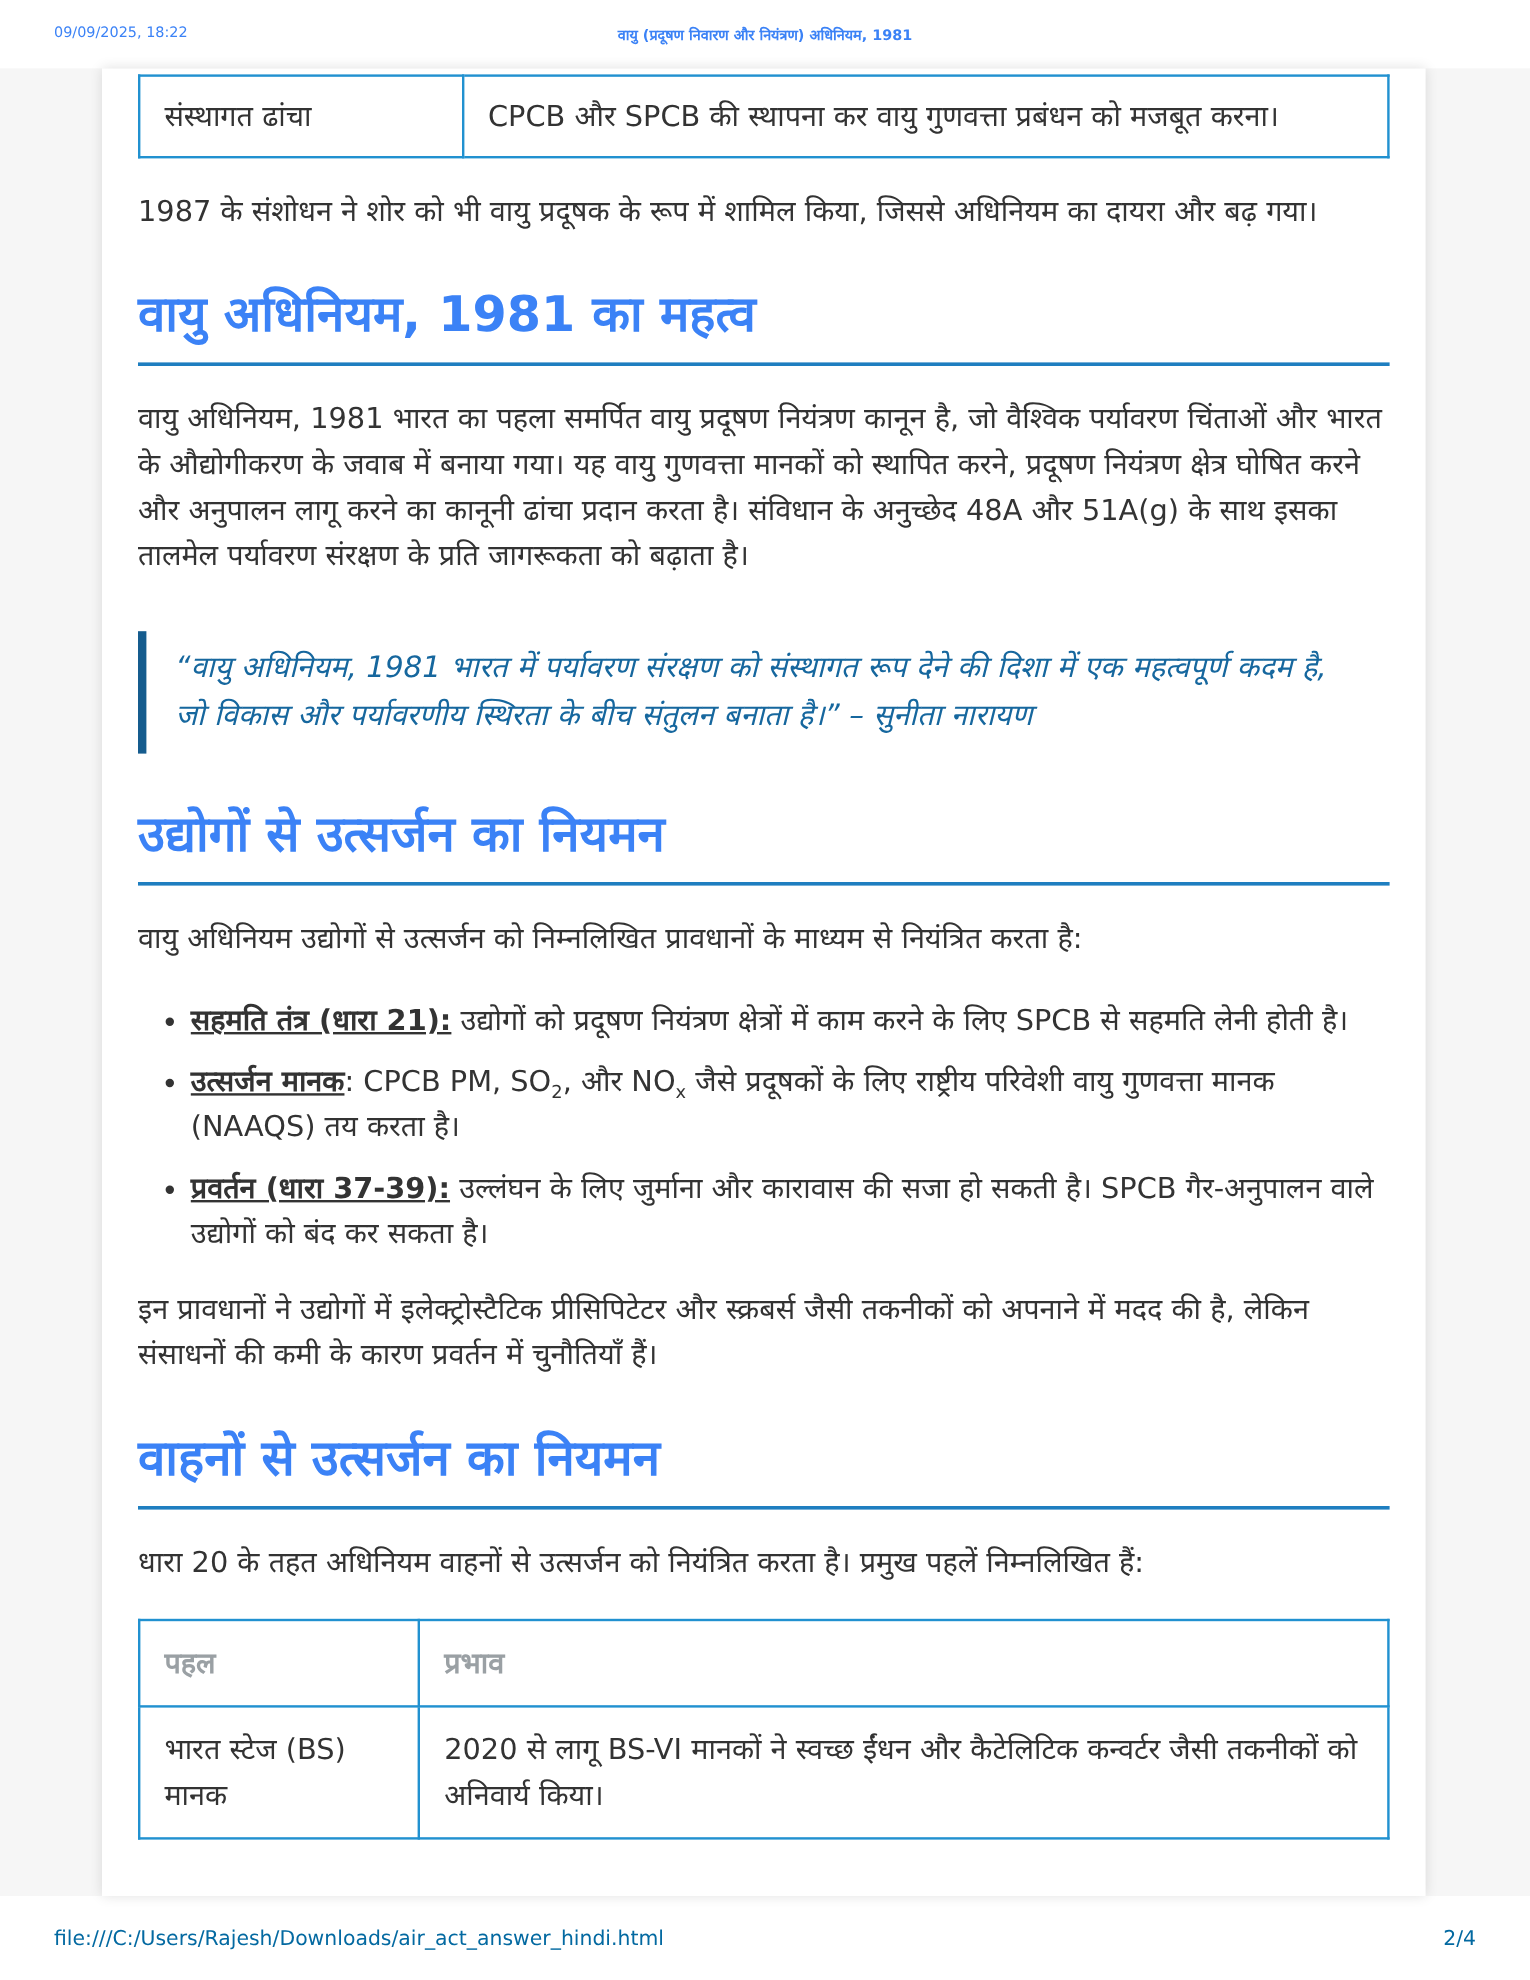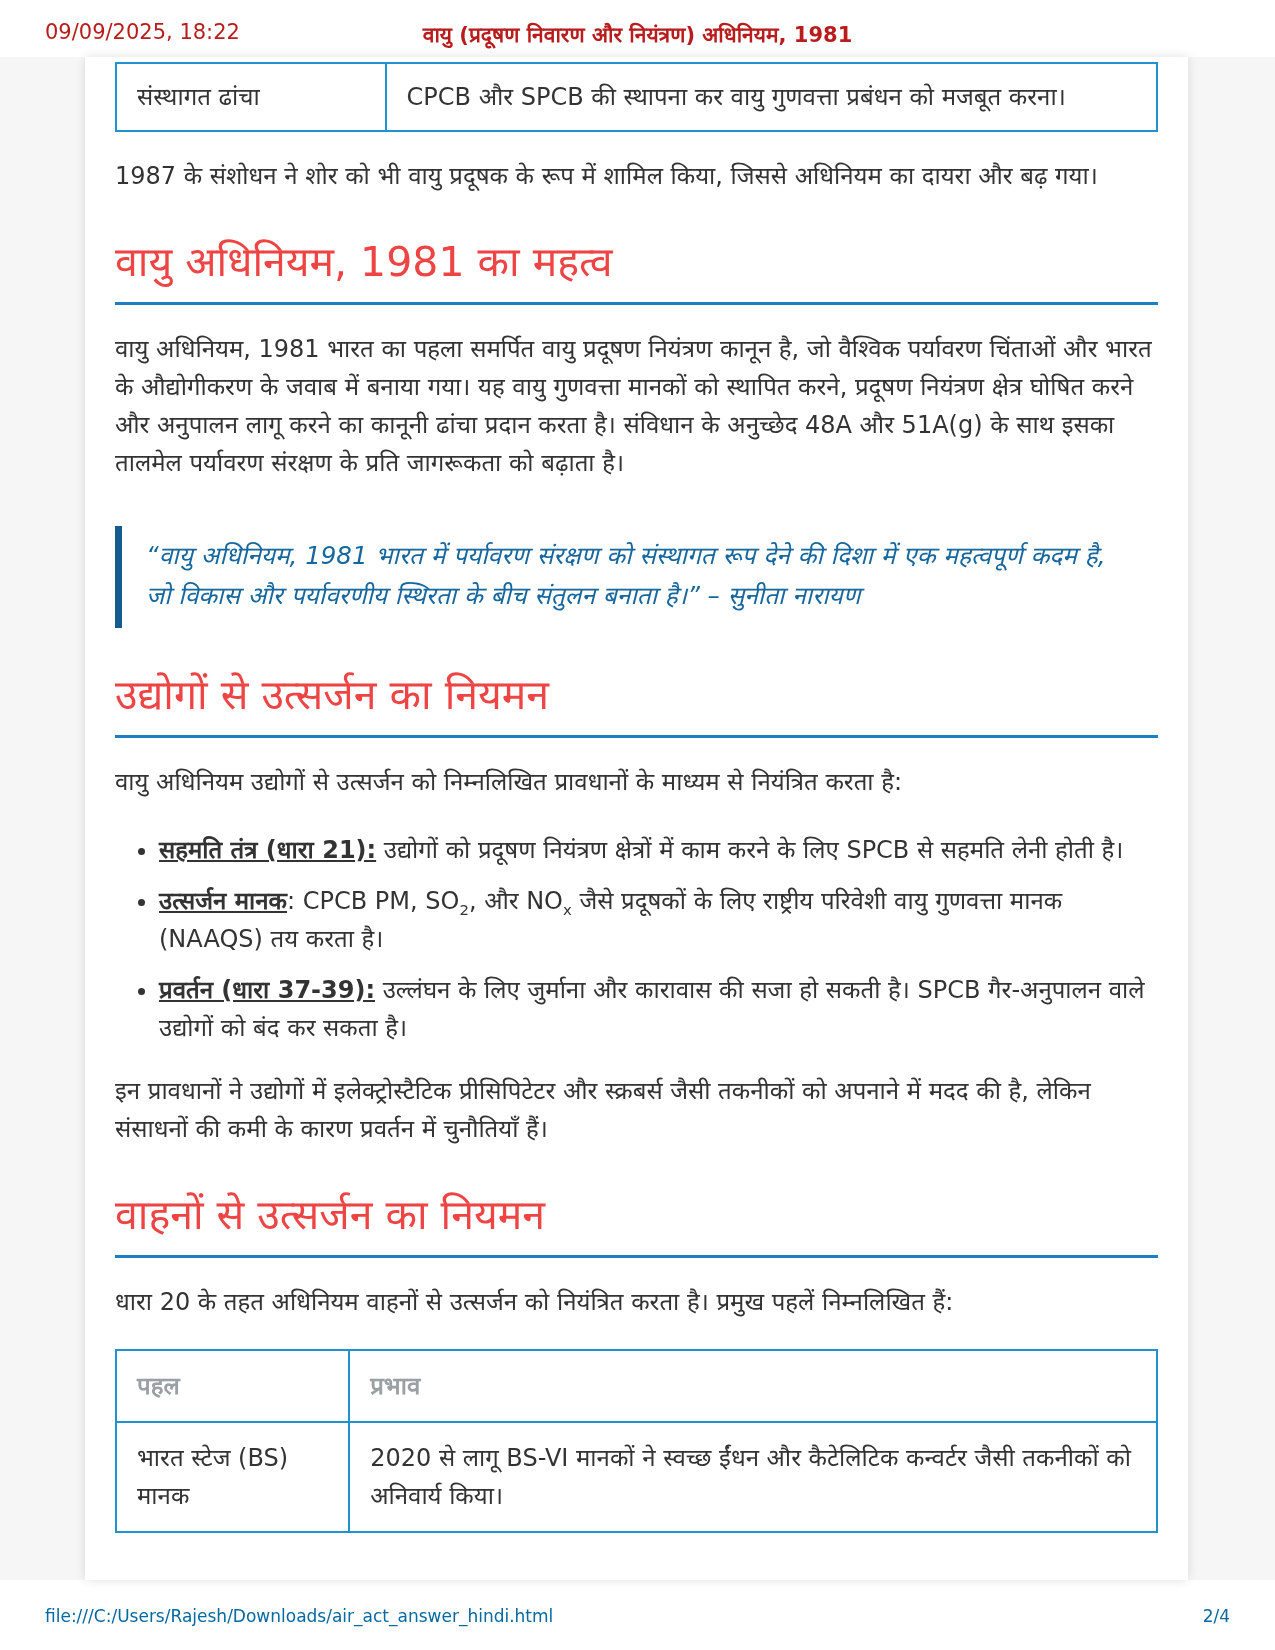--- a/index.html
+++ b/index.html
@@ -2,36 +2,36 @@
 <html lang="hi"><head>
 <meta charset="utf-8">
 <style>
   html,body { margin:0; padding:0; }
   body {
     width:1275px; height:1650px; position:relative; overflow:hidden;
     background:#ffffff; color:#333333;
     font-family:"DejaVu Sans","Liberation Sans",sans-serif;
   }
   
-  .print-header { position:absolute; top:20px; left:45px; right:45px; height:22px; font-size:21px; color:#b91c1c; }
+  .print-header { position:absolute; top:20px; left:45px; right:45px; height:22px; font-size:12px; color:#3b82f6; }
   .ph-date { position:absolute; left:0; top:0; }
   .ph-title { position:absolute; left:0; right:0; top:0; text-align:center;font-weight:bold; }
   .print-footer { position:absolute; bottom:22px; left:45px; right:45px; height:22px; font-size:17px; color:#0369a1; }
   .pf-url { position:absolute; left:0; top:0; }
   .pf-page { position:absolute; right:0; top:0; }
   
   .viewport { position:absolute; top:57px; left:0; width:1275px; height:1523px; background:#f6f6f6; }
   .card {
     margin-left:85px; width:1103px; height:100%; box-sizing:border-box;
     background:#ffffff; box-shadow:0 0 10px rgba(0,0,0,0.12);
     padding:3px 30px 0 30px; overflow:hidden;
   }
   
   p { font-size:24px; line-height:38px; margin:0; }
-  h2 { font-size:41px; line-height:50px; font-weight:400; color:#ef4444; margin:0; }
+  h2 { font-size:41px; line-height:50px; font-weight:700; color:#3b82f6; margin:0; }
   .h-rule { height:3px; background:#1e7ec0; border:none; margin:15px 0 0 0; }
   .mt-para { margin-top:25px; }
   .mt-h2 { margin-top:42px; }
   
   table { width:100%; border-collapse:collapse; font-size:24px; color:#333; }
   .blue-table td, .blue-table th { border:2px solid #2191d0; text-align:left; vertical-align:middle; }
   .tbl-top { margin-top:2px; }
   .tbl-top td { padding:16px 20px; line-height:34px; }
   .tbl-top .c1 { width:25.9%; }
   .tbl-vehicles { margin-top:28px;padding-left:33px; }

